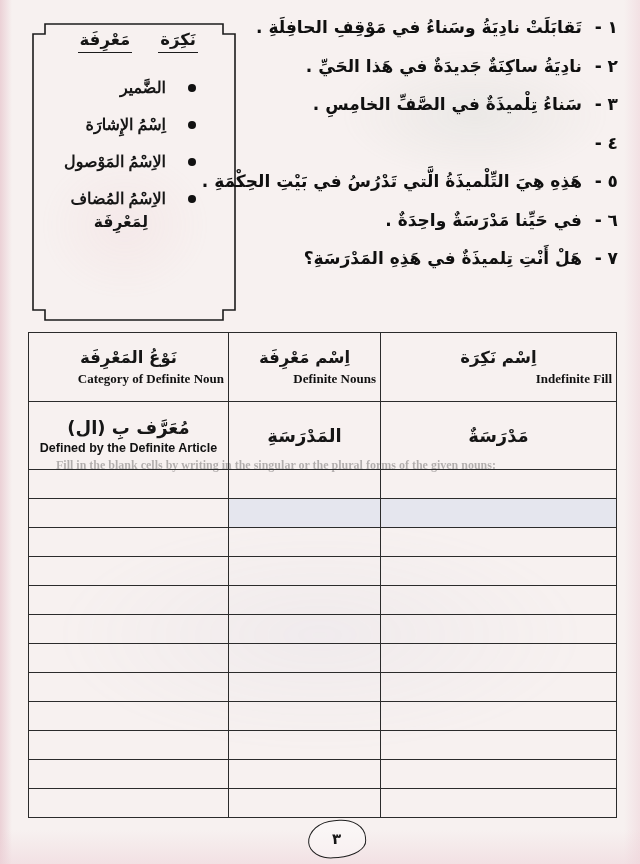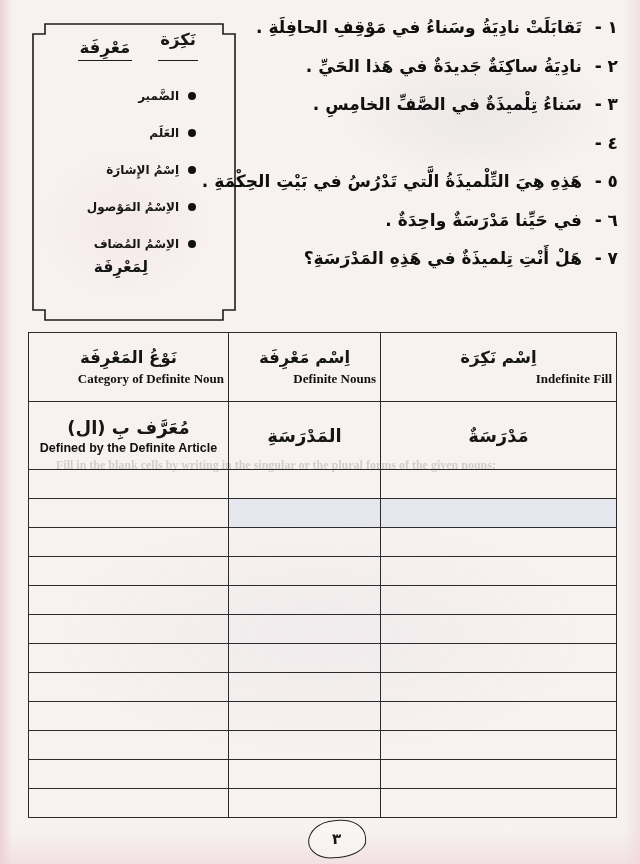--- a/index.html
+++ b/index.html
@@ -28,23 +28,23 @@
     background:radial-gradient(ellipse at center, rgba(225,150,160,.08), rgba(225,150,160,0) 70%); }
   .blob3{ left:60px; top:520px; width:520px; height:230px;
     background:radial-gradient(ellipse at center, rgba(160,170,205,.07), rgba(160,170,205,0) 72%); }
 
   
   .note-box{ position:absolute; left:28px; top:16px; width:212px; height:312px; }
   .note-box svg{ position:absolute; left:0; top:0; }
   .nb-inner{ position:absolute; left:14px; top:14px; right:14px; direction:rtl; }
   .nb-heads{ display:flex; direction:rtl; padding-right:28px; gap:26px; }
   .nb-head{ font-size:16.5px; font-weight:bold; border-bottom:1.2px solid #1c1c1c; padding:0 2px 3px; }
-  .nb-head-left{ margin-top:8px; }
+  .nb-head-left{ margin-top:0; }
   .nb-list{ list-style:none; margin-top:16px; padding-right:30px; direction:rtl; }
-  .nb-list li{ height:37px; display:flex; align-items:center; gap:9px; font-size:12px; font-weight:bold; }
+  .nb-list li{ height:37px; display:flex; align-items:center; gap:22px; font-size:16px; font-weight:bold;font-family:Liberation Serif, serif; }
   .nb-bullet{ width:8px; height:8px; border-radius:50%; background:#111; flex:0 0 auto; }
   .nb-cont{ margin:-4px 78px 0 0; font-size:15.5px; font-weight:bold; }
 
   
   .sentences{ position:absolute; top:8px; right:22px; width:384px; direction:rtl; }
   .sentence{ height:38.5px; display:flex; align-items:center; font-size:17px; font-weight:bold; color:#101010; white-space:nowrap; }
   .s-num{ flex:0 0 36px; letter-spacing:1px; }
   .s-text{ flex:1 1 auto; }
 
   
@@ -55,21 +55,21 @@
   .grammar-table tr.empty td{ height:29px; }
   .cell-ar{ font-size:16.5px; font-weight:bold; direction:rtl; line-height:1.35; }
   .cell-ar-big{ font-size:18px; font-weight:bold; direction:rtl; line-height:1.3; }
   .cell-en{ font-family:"Liberation Serif", serif; font-weight:bold; font-size:13px; color:#111; margin-top:2px;text-align:right; }
   .cell-en-sm{ font-family:Liberation Sans, sans-serif; font-weight:bold; font-size:12.5px; color:#111; margin-top:1px; }
   tr.empty.tinted td.t1{ background:rgba(190,205,236,.30); }
 
   
   .bleed-line{ position:absolute; left:56px; top:458px; width:540px;
     font-family:"Liberation Serif", serif; font-weight:bold; font-size:12px;
-    color:#737373; opacity:.28; filter:blur(.4px); pointer-events:none; }
+    color:#000000; opacity:.28; filter:blur(.4px); pointer-events:none; }
 
   
   .page-num{ position:absolute; left:308px; top:820px; width:58px; height:38px;
     border:1.6px solid #1f1f1f; border-radius:52% 48% 55% 45% / 60% 55% 45% 50%;
     transform:rotate(-4deg); display:flex; align-items:center; justify-content:center;
     background:rgba(255,255,255,.4); }
   .page-num span{ font-size:15px; font-weight:bold; transform:rotate(4deg); }
 </style>
 </head>
 <body>
@@ -93,24 +93,20 @@
         <span class="nb-head">نَكِرَة</span>
         <span class="nb-head nb-head-left">مَعْرِفَة</span>
       </div>
       <ul class="nb-list">
         <li>
             <span class="nb-bullet"></span>
             <span>الضَّمير</span>
           </li>
         <li>
             <span class="nb-bullet"></span>
-            <span>العَلَم</span>
-          </li>
-        <li>
-            <span class="nb-bullet"></span>
             <span>اِسْمُ الإِشارَة</span>
           </li>
         <li>
             <span class="nb-bullet"></span>
             <span>الاِسْمُ المَوْصول</span>
           </li>
         <li>
             <span class="nb-bullet"></span>
             <span>الاِسْمُ المُضاف</span>
           </li>

